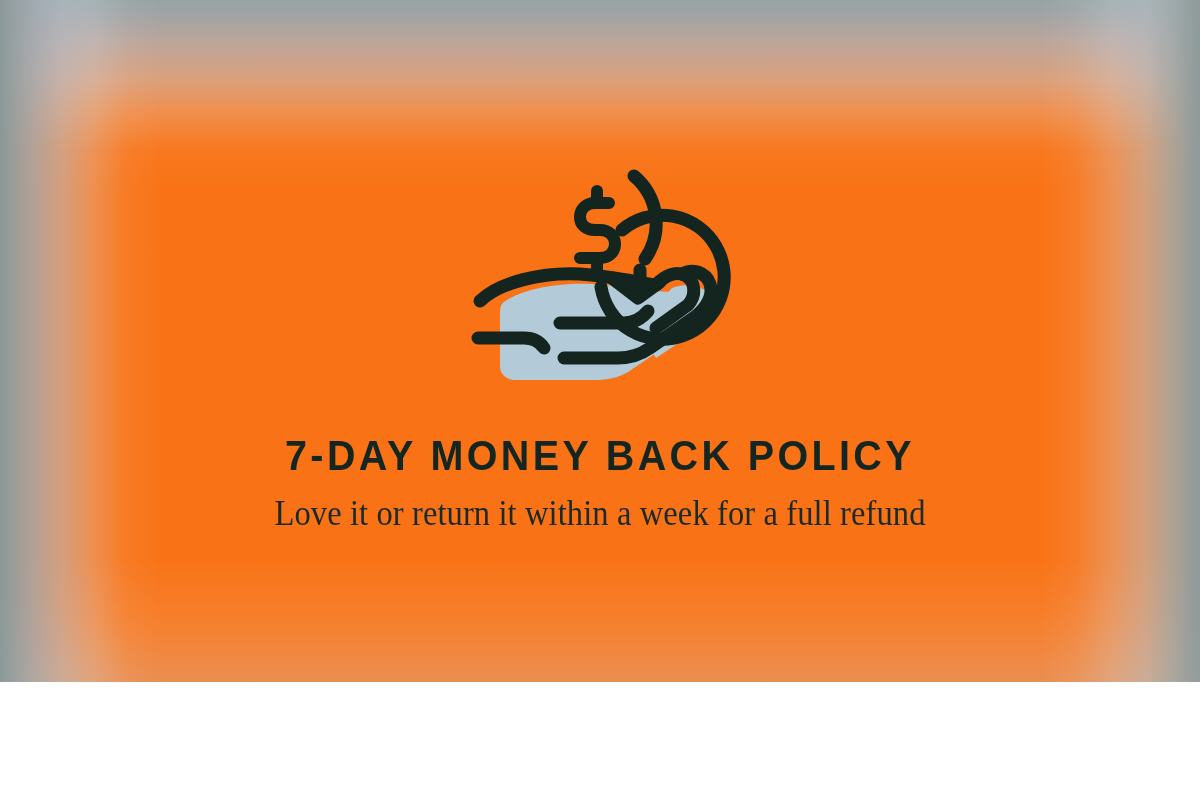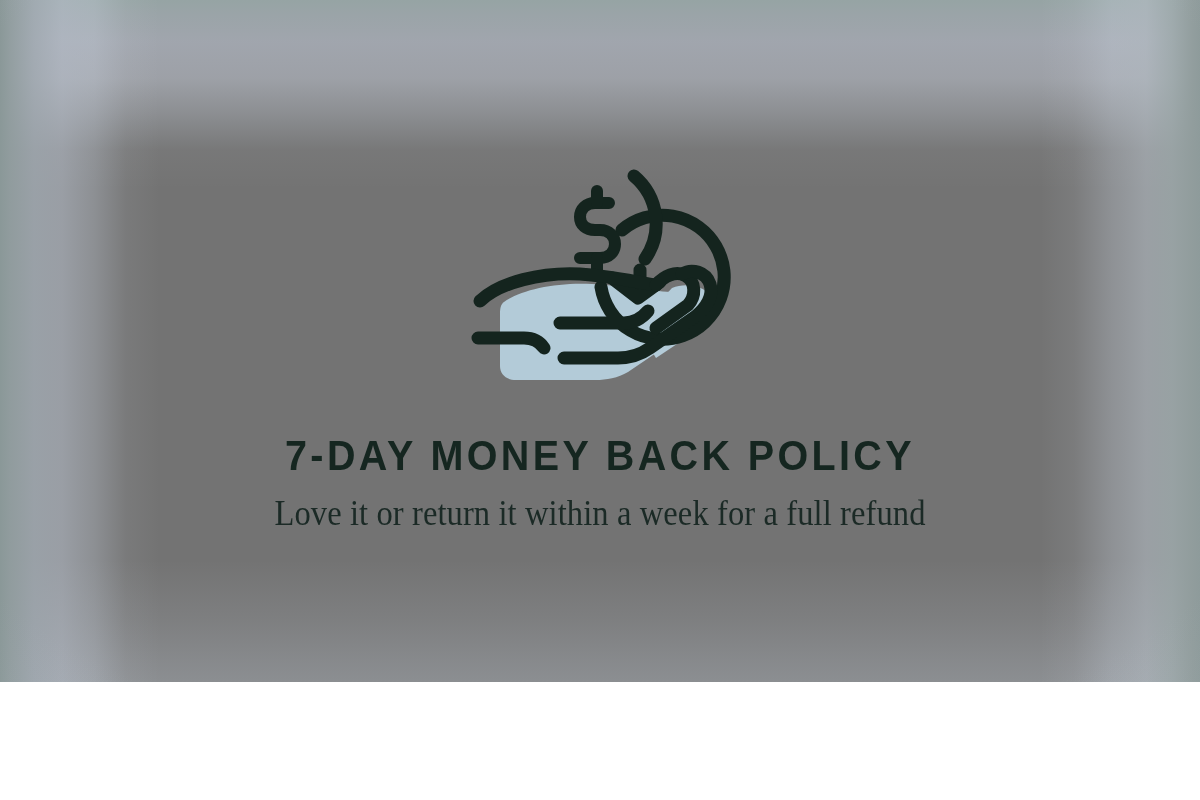--- a/index.html
+++ b/index.html
@@ -16,21 +16,21 @@
     background: #ffffff;
     font-family: "Liberation Sans", sans-serif;
   }
 
   
   #hero {
     position: absolute;
     left: 0; top: 0;
     width: 1200px;
     height: 682px;
-    background-color: #737373;
+    background-color: #f97316;
     overflow: hidden;
   }
   
   .vig-v {
     position: absolute;
     left: 0; top: 0; right: 0; bottom: 0;
     background: linear-gradient(to bottom,
        rgba(150,164,164,1.00) 0px,
        rgba(156,166,170,0.96) 14px,
        rgba(172,178,188,0.80) 42px,

